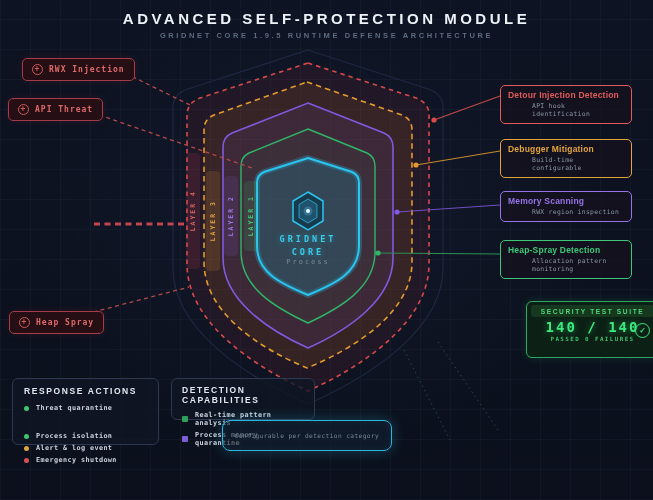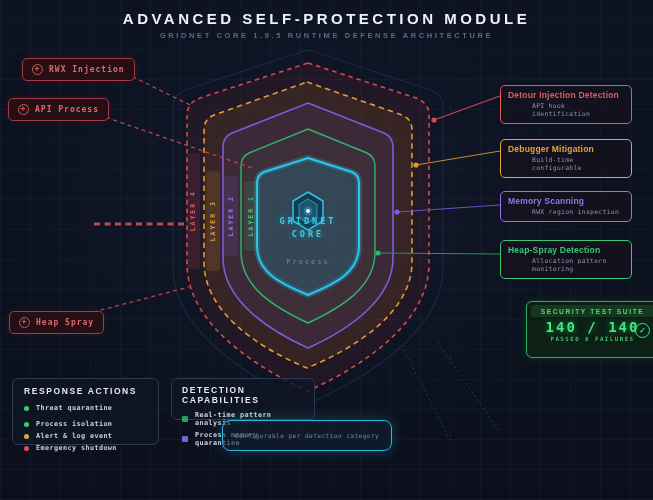--- a/index.html
+++ b/index.html
@@ -57,21 +57,21 @@
   .dot{width:5px;height:5px;border-radius:50%;flex:0 0 auto;}
   .sq{width:6px;height:6px;border-radius:1px;flex:0 0 auto;}
   
   .auto-btn{left:222px;top:420px;width:170px;height:31px;box-sizing:border-box;
     border:1.5px solid #2bb6de;border-radius:8px;background:rgba(18,32,48,0.6);
     box-shadow:0 0 14px rgba(43,182,222,0.3), inset 0 0 10px rgba(43,182,222,0.08);
     display:flex;flex-direction:column;align-items:center;justify-content:center;gap:1px;cursor:pointer;}
   .auto-title{color:#3acdf2;font-size:9.5px;font-weight:bold;letter-spacing:1.4px;}
   .auto-sub{color:#76859a;font-family:"DejaVu Sans Mono", monospace;font-size:6.2px;letter-spacing:0.4px;}
   
-  .core-name{left:258px;top:215px;width:100px;text-align:center;color:#38cdec;
+  .core-name{left:258px;top:233px;width:100px;text-align:center;color:#38cdec;
     font-family:"DejaVu Sans Mono", monospace;font-size:8.5px;font-weight:bold;letter-spacing:3px;
     line-height:13px;text-shadow:0 0 6px rgba(56,205,236,0.5);}
   .core-sub{left:258px;top:258px;width:100px;text-align:center;color:#7e8a99;
     font-family:"DejaVu Sans Mono", monospace;font-size:7px;letter-spacing:2px;}
   
   .ltab{width:14px;border-radius:4px;display:flex;align-items:center;justify-content:center;}
   .ltab span{writing-mode:vertical-rl;transform:rotate(180deg);
     font-family:"DejaVu Sans Mono", monospace;font-size:6.5px;font-weight:bold;letter-spacing:2px;}
   .lt4{left:186px;top:153px;height:116px;background:rgba(214,74,84,0.14);}  .lt4 span{color:#d96064;}
   .lt3{left:206px;top:171px;height:100px;background:rgba(226,160,60,0.14);} .lt3 span{color:#dfa040;}
@@ -144,21 +144,21 @@
     <div>CORE</div>
   </div>
   <div class="abs core-sub">Process</div>
 
   <div class="abs chip" style="left:22px;top:58px;">
     <span class="plus-icon"></span>
     <span>RWX Injection</span>
   </div>
   <div class="abs chip" style="left:8px;top:98px;">
     <span class="plus-icon"></span>
-    <span>API Process</span>
+    <span>API Threat</span>
   </div>
   <div class="abs chip" style="left:9px;top:311px;">
     <span class="plus-icon"></span>
     <span>Heap Spray</span>
   </div>
 
   <div class="abs card" style="top: 85px; border-color: rgb(226, 91, 91);">
     <div class="c-title" style="color: rgb(226, 91, 91);">Detour Injection Detection</div>
     <div class="c-sub">API hook identification</div>
   </div>
@@ -177,21 +177,21 @@
 
   <div class="abs suite">
     <div class="suite-head">SECURITY TEST SUITE</div>
     <div class="suite-score">140 / 140</div>
     <div class="suite-status">PASSED 0 FAILURES</div>
     <div class="check-icon"></div>
   </div>
 
   <div class="abs panel" style="left:12px;top:378px;width:147px;height:67px;padding:7px 11px;">
     <div class="panel-title" style="margin-bottom:8px;">RESPONSE ACTIONS</div>
-    <div class="leg-row" style="margin-bottom:8px;">
+    <div class="leg-row" style="margin-bottom:20px;">
       <span class="dot" style="background-color: rgb(60, 200, 110);"></span>
       <span>Threat quarantine</span>
     </div>
     <div class="leg-row" style="margin-bottom:4px;">
       <span class="dot" style="background-color: rgb(60, 200, 110);"></span>
       <span>Process isolation</span>
     </div>
     <div class="leg-row" style="margin-bottom:4px;">
       <span class="dot" style="background-color: rgb(224, 166, 60);"></span>
       <span>Alert &amp; log event</span>

